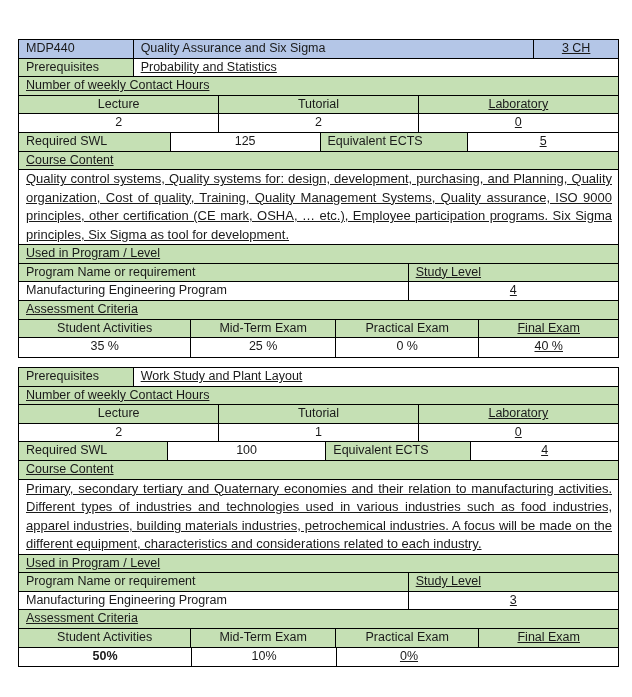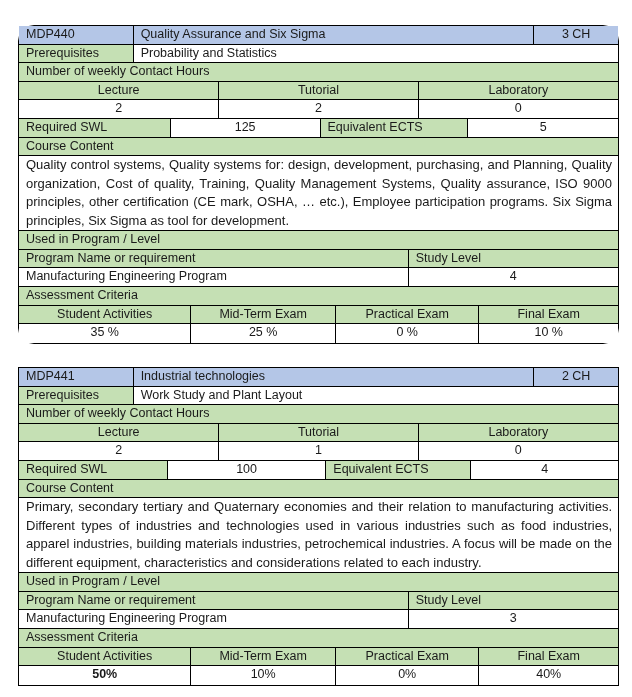--- a/index.html
+++ b/index.html
@@ -1,32 +1,32 @@
 <!DOCTYPE html>
 <html><head>
 <meta charset="utf-8">
 <style>
   html, body { margin: 0; padding: 0; background: #ffffff; }
   body { width: 632px; height: 697px; position: relative; font-family: "Liberation Sans", sans-serif; color: #1a1a1a; }
   .course { position: absolute; left: 18px; width: 601px; border: 1px solid #000; box-sizing: border-box; }
   .row { display: flex; border-bottom: 1px solid #000; box-sizing: border-box; height: 18.6px; }
   .row:last-child { border-bottom: none; }
   .cell { box-sizing: border-box; border-right: 1px solid #000; font-size: 12.5px; line-height: 17.6px; padding: 0 7px; white-space: nowrap; overflow: hidden; }
-  .cell:last-child { border-right: none; }
+  .cell:last-child { border-right: none; text-decoration: underline; }
   .blue { background: #b4c6e7; }
   .green { background: #c5e0b4; }
   .white { background: #ffffff; }
   .center { text-align: center; }
   .content { height: auto; }
   .content .cell { white-space: normal; text-align: justify; line-height: 18.5px; padding: 0 6px 0 7px; font-size: 13px; width: 100%; }
 </style>
 </head>
 <body>
 
-<div class="course" style="top:25px;border-radius:16px;">
+<div class="course" style="top:39px;">
   <div class="row">
     <div class="cell blue" style="width:115px;">MDP440</div>
     <div class="cell blue" style="width:402px;">Quality Assurance and Six Sigma</div>
     <div class="cell blue center" style="width:84px;">3 CH</div>
   </div>
   <div class="row">
     <div class="cell green" style="width:115px;">Prerequisites</div>
     <div class="cell white" style="width:486px;">Probability and Statistics</div>
   </div>
   <div class="row">
@@ -71,30 +71,25 @@
   <div class="row">
     <div class="cell green center" style="width:173px;">Student Activities</div>
     <div class="cell green center" style="width:145px;">Mid-Term Exam</div>
     <div class="cell green center" style="width:144px;">Practical Exam</div>
     <div class="cell green center" style="width:139px;">Final Exam</div>
   </div>
   <div class="row">
     <div class="cell white center" style="width:173px;">35 %</div>
     <div class="cell white center" style="width:145px;">25 %</div>
     <div class="cell white center" style="width:144px;">0 %</div>
-    <div class="cell white center" style="width:139px;">10 %</div>
+    <div class="cell white center" style="width:139px;">40 %</div>
   </div>
 </div>
 
 <div class="course" style="top:367px;">
-  <div class="row">
-    <div class="cell blue" style="width:115px;">MDP441</div>
-    <div class="cell blue" style="width:402px;">Industrial technologies</div>
-    <div class="cell blue center" style="width:84px;">2 CH</div>
-  </div>
   <div class="row">
     <div class="cell green" style="width:115px;">Prerequisites</div>
     <div class="cell white" style="width:486px;">Work Study and Plant Layout</div>
   </div>
   <div class="row">
     <div class="cell green" style="width:601px;">Number of weekly Contact Hours</div>
   </div>
   <div class="row">
     <div class="cell green center" style="width:201px;">Lecture</div>
     <div class="cell green center" style="width:200px;">Tutorial</div>
@@ -134,15 +129,14 @@
   <div class="row">
     <div class="cell green center" style="width:173px;">Student Activities</div>
     <div class="cell green center" style="width:145px;">Mid-Term Exam</div>
     <div class="cell green center" style="width:144px;">Practical Exam</div>
     <div class="cell green center" style="width:139px;">Final Exam</div>
   </div>
   <div class="row">
     <div class="cell white center" style="width:173px;font-weight:bold;">50%</div>
     <div class="cell white center" style="width:145px;">10%</div>
     <div class="cell white center" style="width:144px;">0%</div>
-    <div class="cell white center" style="width:139px;">40%</div>
   </div>
 </div>
 
 </body></html>

